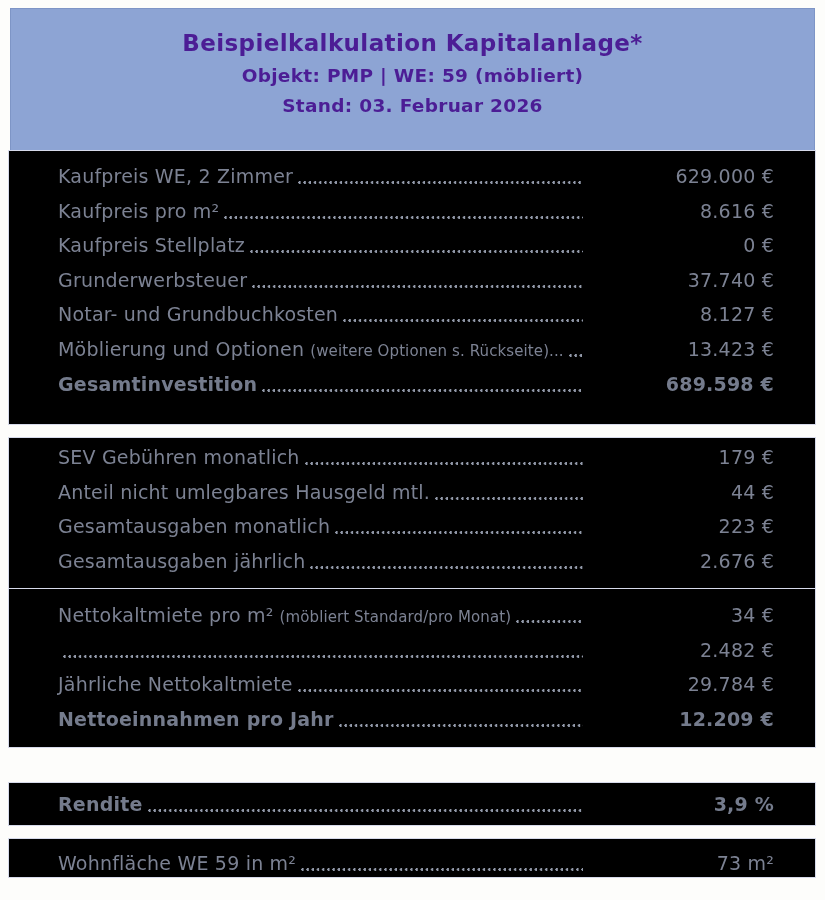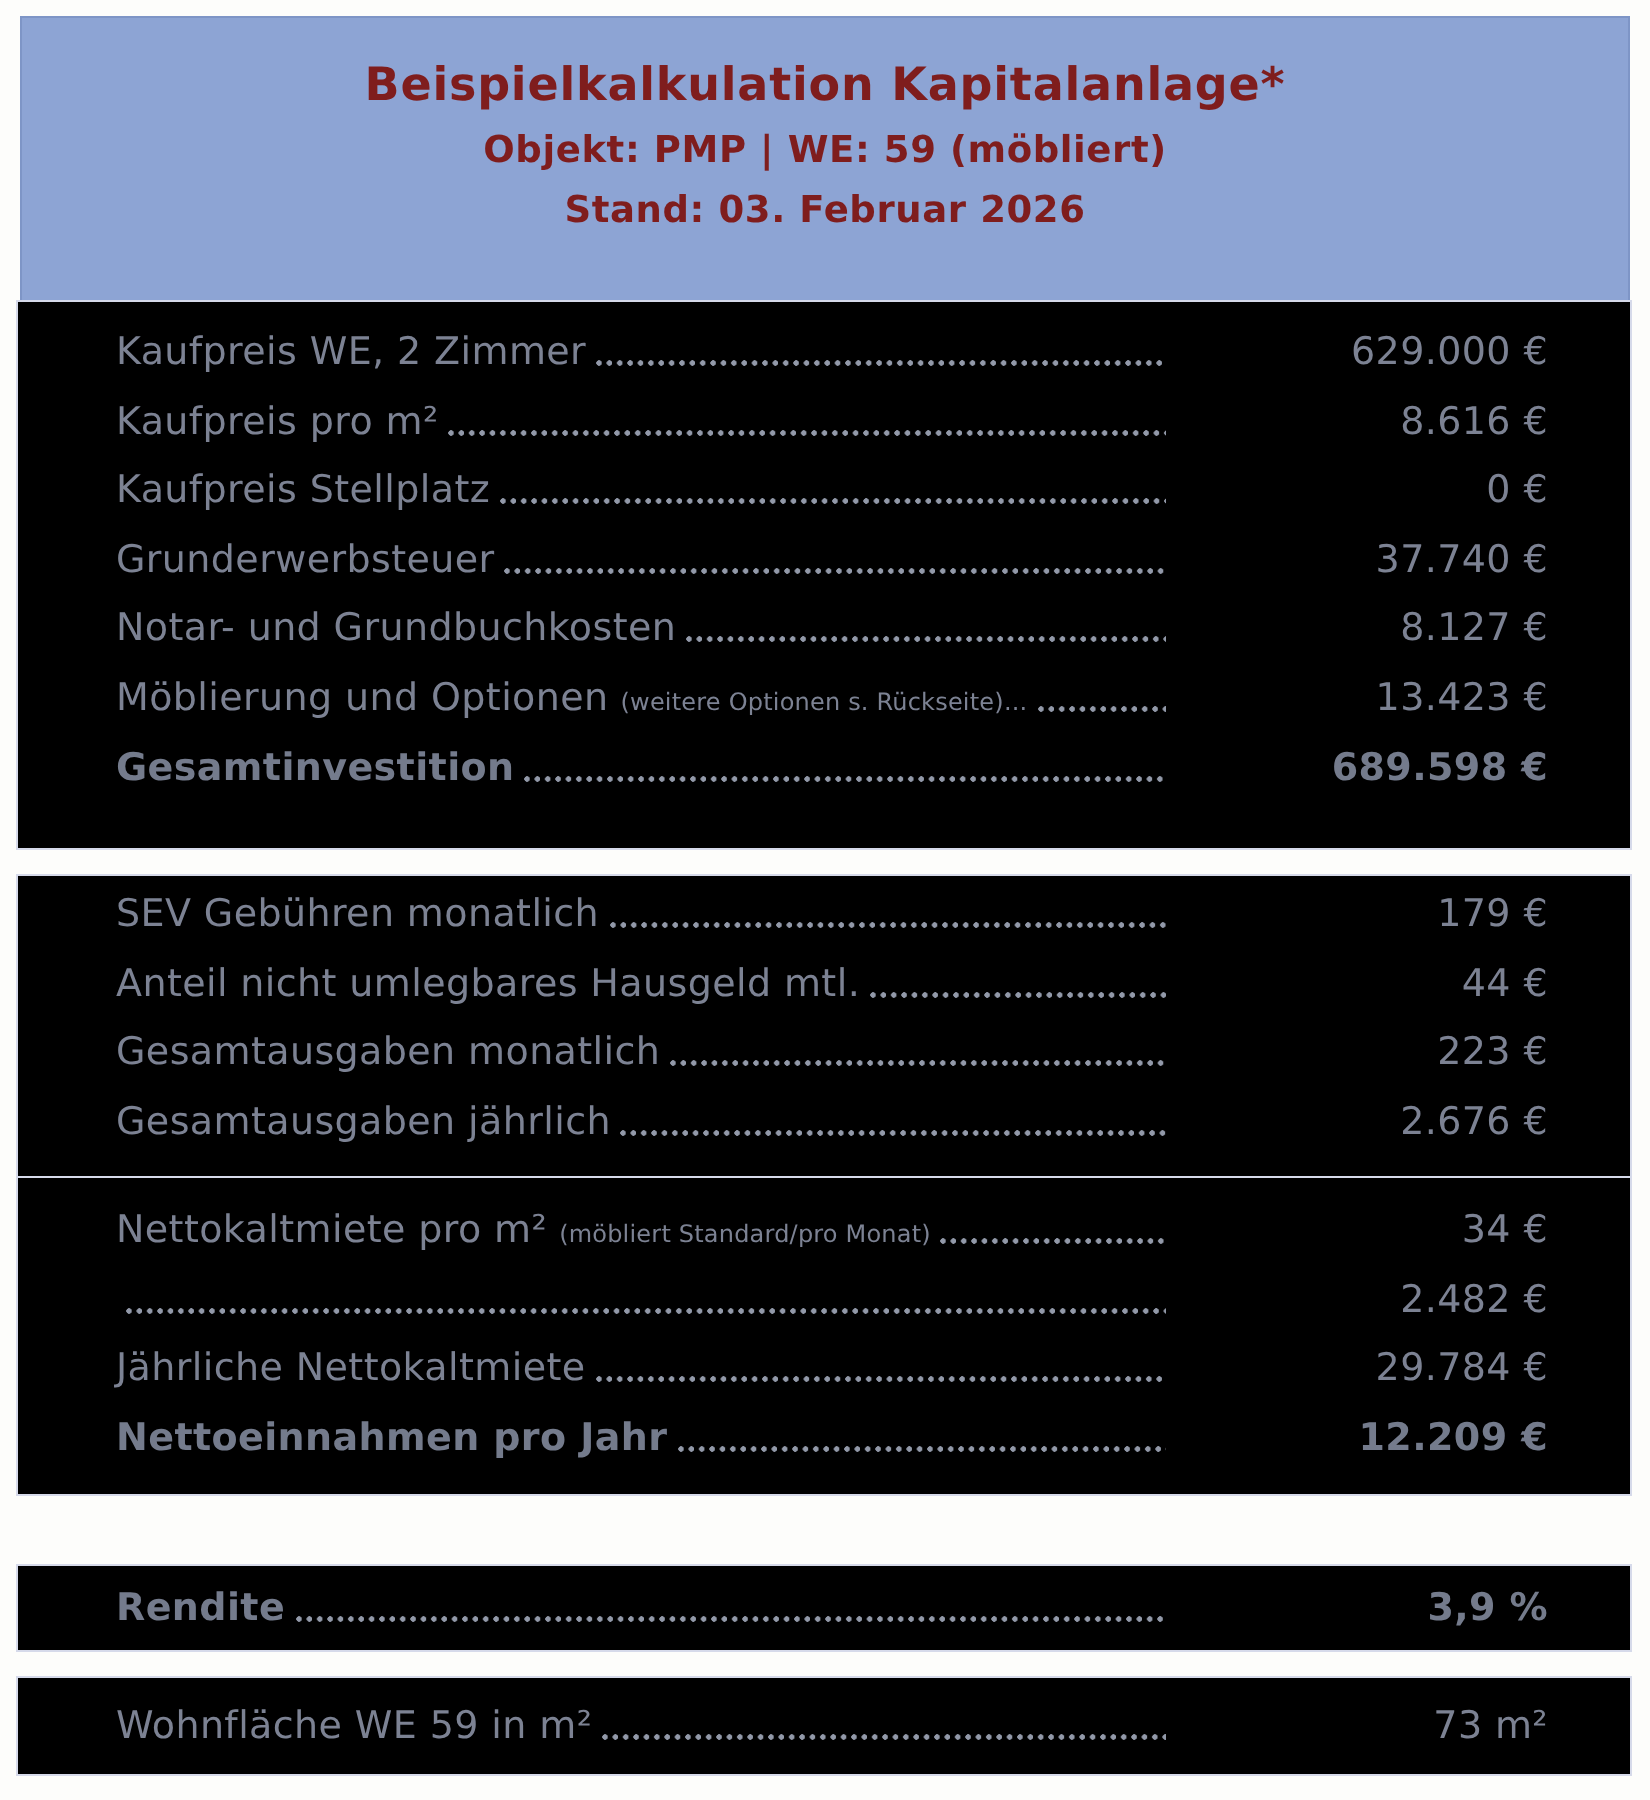--- a/index.html
+++ b/index.html
@@ -19,21 +19,21 @@
   .header-block {
     position: absolute;
     left: 10px;
     top: 8px;
     width: 805px;
     height: 153px;
     box-sizing: border-box;
     background: #8da4d4;
     border: 1px solid #7e95c6;
     text-align: center;
-    color: #7f1d1d;
+    color: #4c1d95;
   }
   .header-title {
     padding-top: 21px;
     font-size: 23px;
     font-weight: 700;
     letter-spacing: 0.4px;
   }
   .header-sub {
     margin-top: 9px;
     font-size: 18.5px;
@@ -49,37 +49,37 @@
     box-sizing: border-box;
     background: #000000;
     border: 1px solid #d6daea;
     padding: 0 41px 0 49px;
     color: #7c8293;
   }
   .p1 { top: 150px; height: 275px; padding-top: 8px; }
   .p2 { top: 437px; height: 163px; padding-top: 2px; }
   .p3 { top: 588px; height: 160px; padding-top: 9px; }
   .p4 { top: 782px; height: 44px;  padding-top: 4px; }
-  .p5 { top: 838px; height: 50px;  padding-top: 7px; }
+  .p5 { top: 838px; height: 40px;  padding-top: 7px; }
 
   
   .row {
     display: flex;
     align-items: baseline;
     line-height: 34.6px;
     height: 34.6px;
     white-space: nowrap;
   }
   .lbl {
     font-size: 19px;
     letter-spacing: 0.2px;
     flex: 0 0 auto;
   }
   .note {
-    font-size: 12px;
+    font-size: 15px;
     letter-spacing: 0.1px;
     flex: 0 0 auto;
     margin-left: 6px;
   }
   .leader {
     flex: 1 1 auto;
     min-width: 0;
     display: inline-block;
     height: 3px;
     margin: 0 6px 0 5px;

